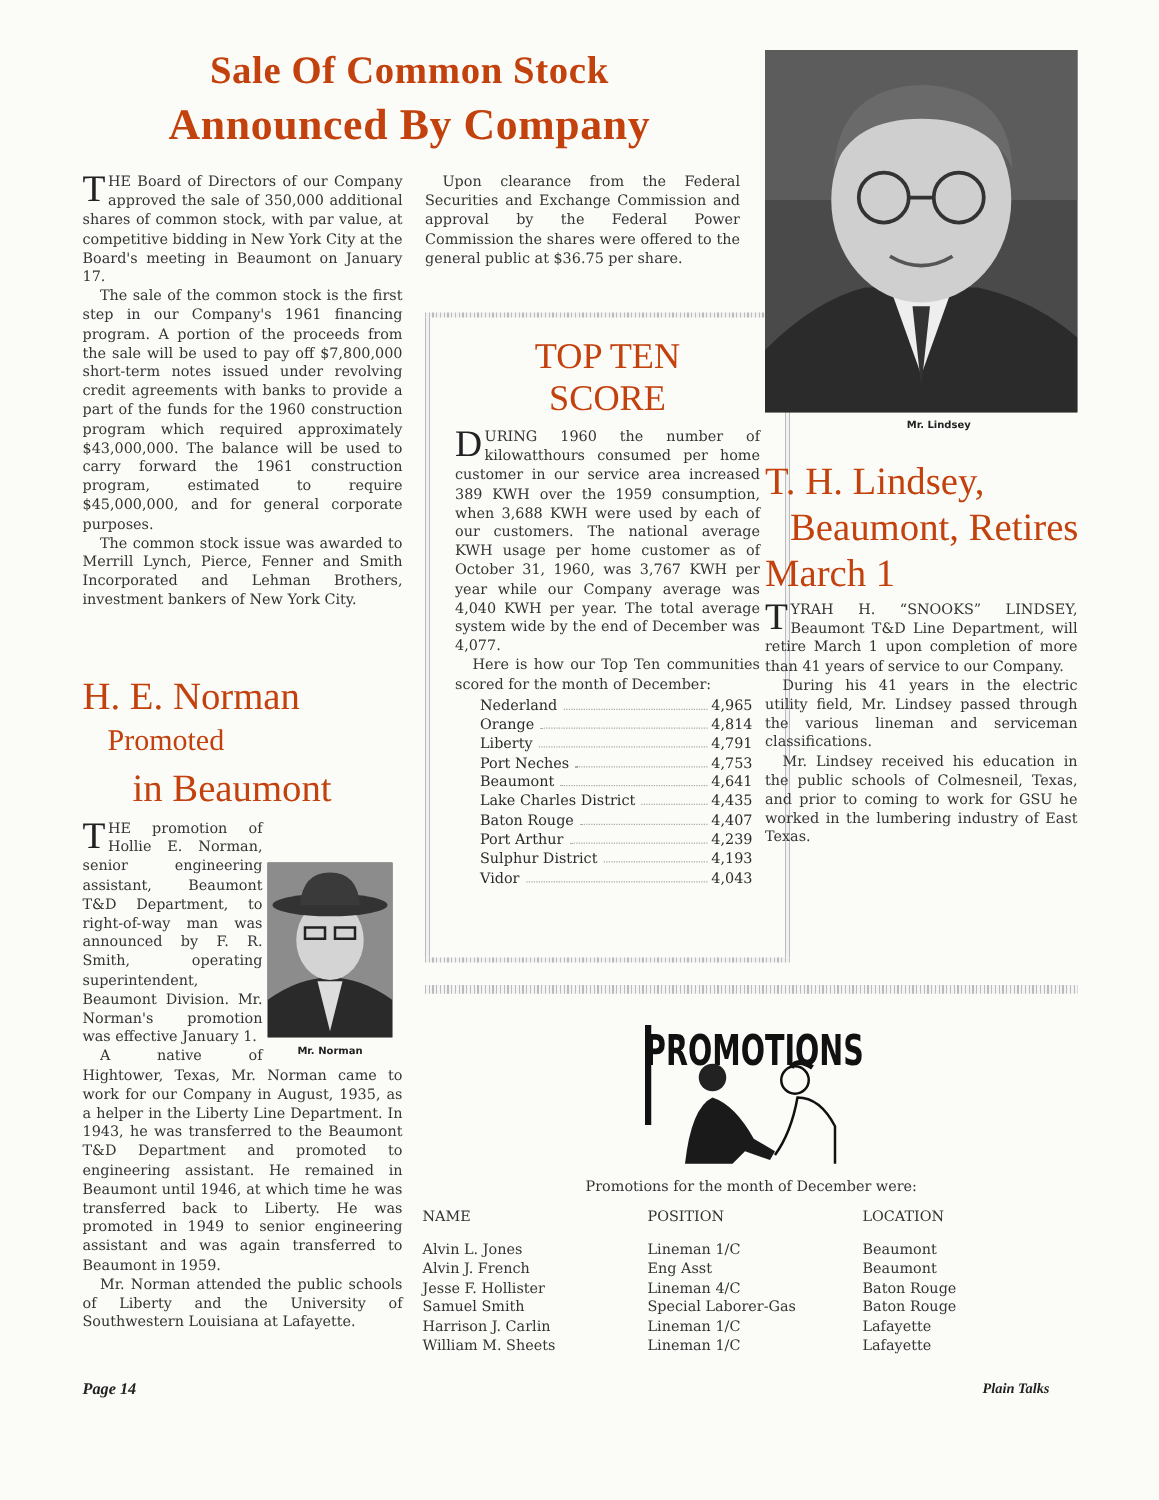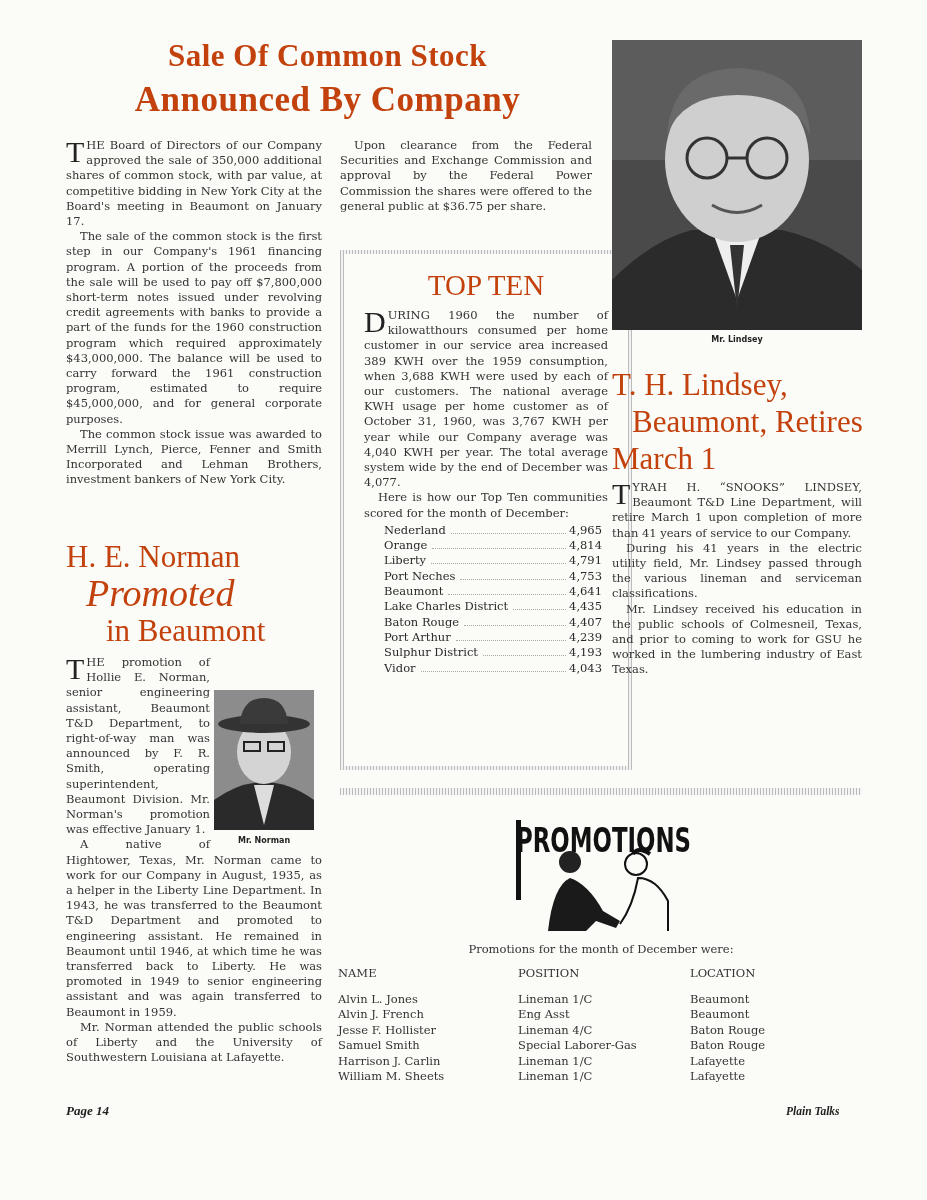--- a/index.html
+++ b/index.html
@@ -36,20 +36,21 @@
   <p>The sale of the common stock is the first step in our Company's 1961 financing program. A portion of the proceeds from the sale will be used to pay off $7,800,000 short-term notes issued under revolving credit agreements with banks to provide a part of the funds for the 1960 construction program which required approximately $43,000,000. The balance will be used to carry forward the 1961 construction program, estimated to require $45,000,000, and for general corporate purposes.</p>
   <p>The common stock issue was awarded to Merrill Lynch, Pierce, Fenner and Smith Incorporated and Lehman Brothers, investment bankers of New York City.</p>
 </div>
 
 <div class="abs body" style="left:340px; top:138px; width:252px;">
   <p>Upon clearance from the Federal Securities and Exchange Commission and approval by the Federal Power Commission the shares were offered to the general public at $36.75 per share.</p>
 </div>
 
 <div class="abs box" style="left:340px; top:250px; width:244px; height:512px; padding:0 20px;">
   <div class="head" style="text-align:center; font-size:29px; line-height:34px; margin-top:14px;">TOP TEN</div>
+  <div class="head" style="text-align:center; font-size:29px; line-height:34px;">SCORE</div>
   <div class="body" style="margin-top:6px;">
     <p class="first"><span class="dropcap">D</span><span>URING 1960 the number of kilowatthours consumed per home customer in our service area increased 389 KWH over the 1959 consumption, when 3,688 KWH were used by each of our customers. The national average KWH usage per home customer as of October 31, 1960, was 3,767 KWH per year while our Company average was 4,040 KWH per year. The total average system wide by the end of December was 4,077.</span></p>
     <p>Here is how our Top Ten communities scored for the month of December:</p>
   </div>
   <div id="rankings" style="margin:2px 6px 0 20px;">
       <div class="rank-row">
         <span>Nederland</span>
         <span class="lead"></span>
         <span>4,965</span>
       </div>
@@ -109,37 +110,37 @@
     <path d="M100 190 L125 260 L150 190Z" fill="#eee"></path>
     <path d="M118 205 L125 270 L132 205Z" fill="#333"></path>
     <ellipse cx="125" cy="120" rx="72" ry="82" fill="#cfcfcf"></ellipse>
     <path d="M55 95 Q60 30 125 28 Q195 30 198 95 Q180 55 125 55 Q70 55 55 95Z" fill="#6a6a6a"></path>
     <circle cx="95" cy="118" r="20" fill="none" stroke="#333" stroke-width="3"></circle>
     <circle cx="155" cy="118" r="20" fill="none" stroke="#333" stroke-width="3"></circle>
     <line x1="115" y1="118" x2="135" y2="118" stroke="#333" stroke-width="3"></line>
     <path d="M100 165 Q125 180 150 165" stroke="#555" stroke-width="3" fill="none"></path>
   </svg>
 </div>
-<div class="abs caption" style="left:612px; top:335px; width:250px;">Mr. Lindsey</div>
+<div class="abs caption" style="left:626px; top:335px; width:250px;">Mr. Lindsey</div>
 
 <div class="abs" style="left:612px; top:366px;">
   <div class="head" style="font-size:31px; line-height:37px;">T. H. Lindsey,</div>
   <div class="head" style="font-size:31px; line-height:37px;margin-left:20px;">Beaumont, Retires</div>
   <div class="head" style="font-size:31px; line-height:37px;">March 1</div>
 </div>
 
 <div class="abs body" style="left:612px; top:480px; width:250px;">
   <p class="first"><span class="dropcap">T</span><span>YRAH H. “SNOOKS” LINDSEY, Beaumont T&amp;D Line Department, will retire March 1 upon completion of more than 41 years of service to our Company.</span></p>
   <p>During his 41 years in the electric utility field, Mr. Lindsey passed through the various lineman and serviceman classifications.</p>
   <p>Mr. Lindsey received his education in the public schools of Colmesneil, Texas, and prior to coming to work for GSU he worked in the lumbering industry of East Texas.</p>
 </div>
 
 <div class="abs" style="left:66px; top:538px;">
   <div class="head" style="font-size:31px; line-height:37px;">H. E. Norman</div>
-  <div class="head" style="font-size:38px; line-height:37px; padding-left:20px;font-style:italic;">Promoted</div>
+  <div class="head" style="font-size:24px; line-height:37px; padding-left:20px;">Promoted</div>
   <div class="head" style="font-size:31px; line-height:37px; padding-left:40px;">in Beaumont</div>
 </div>
 
 <div class="abs photo" style="left:214px; top:690px; width:100px; height:140px;">
   <svg width="100" height="140" viewBox="0 0 100 140">
     <rect width="100" height="140" fill="#8c8c8c"></rect>
     <path d="M0 140 L0 110 Q25 92 50 92 Q75 92 100 110 L100 140Z" fill="#2a2a2a"></path>
     <path d="M40 95 L50 135 L60 95Z" fill="#ddd"></path>
     <ellipse cx="50" cy="62" rx="27" ry="32" fill="#d4d4d4"></ellipse>
     <ellipse cx="50" cy="34" rx="46" ry="9" fill="#333"></ellipse>

